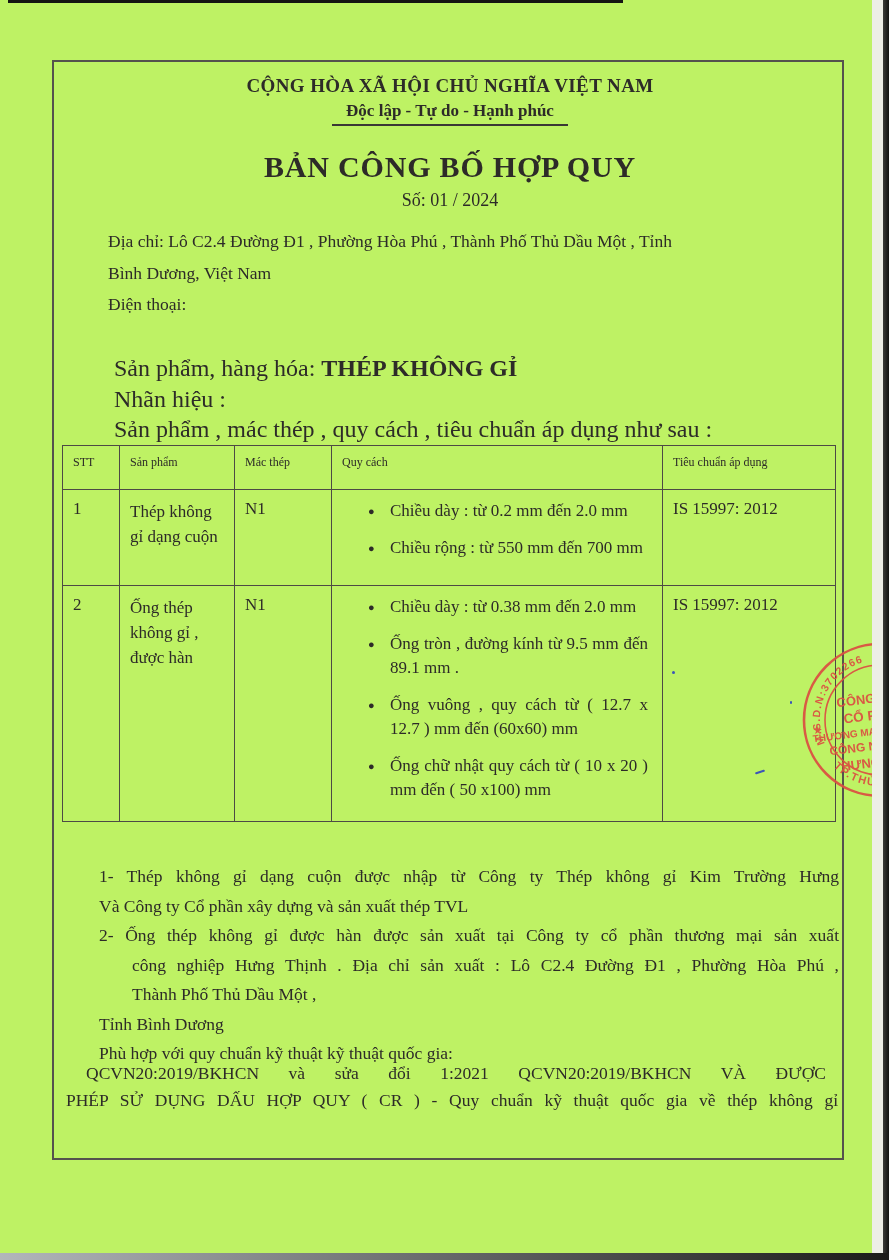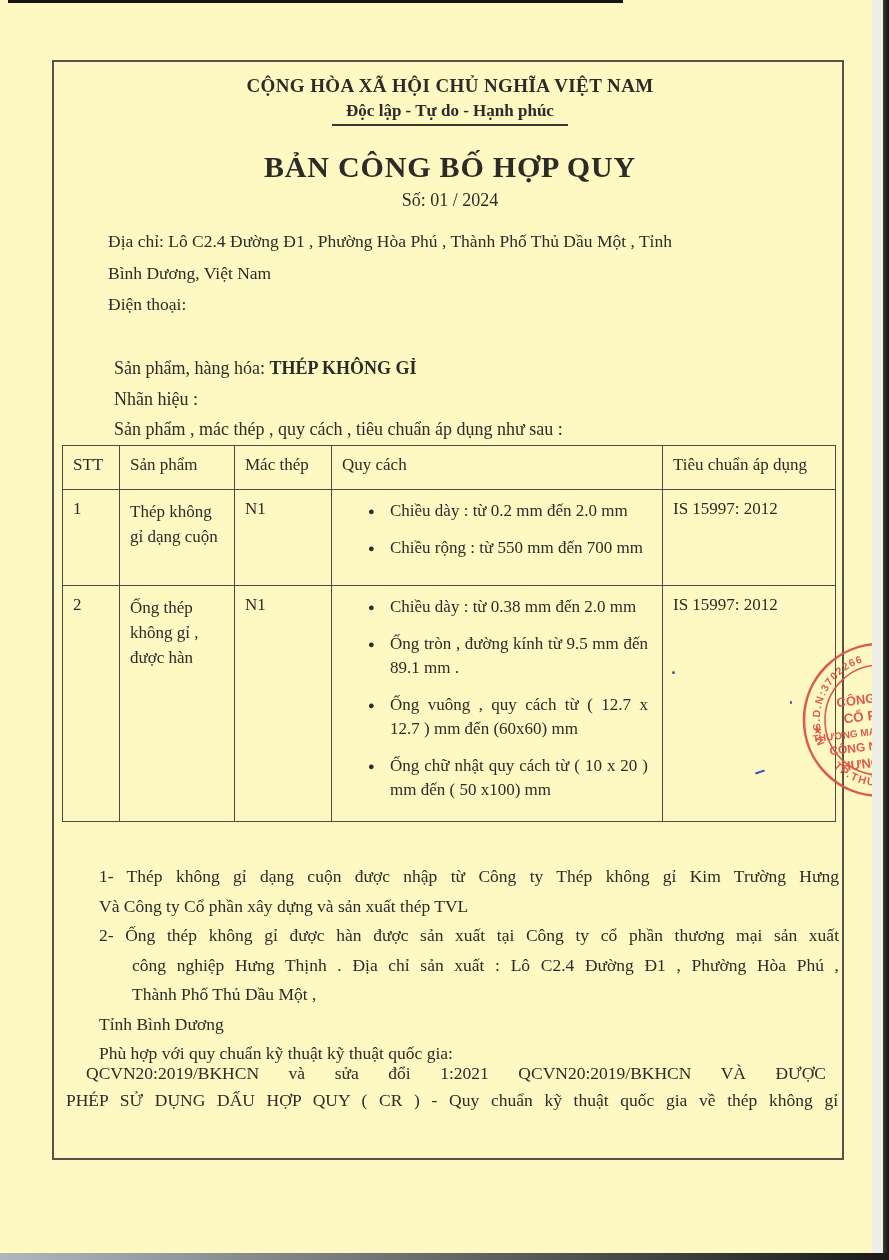--- a/index.html
+++ b/index.html
@@ -1,55 +1,55 @@
 <!DOCTYPE html>
 <html><head>
 <meta charset="utf-8">
 <style>
   html,body{margin:0;padding:0;background:#e8e8e6;}
   .page{
     position:relative;width:889px;height:1260px;
-    background:#fef9c3;overflow:hidden;
+    background:#bef264;overflow:hidden;
     font-family:"Liberation Serif","DejaVu Serif",serif;
     color:#2d2b28;
   }
   .abs{position:absolute;}
   
   .top-scan-line{left:8px;top:0;width:615px;height:3px;background:#151513;}
   .right-light-strip{left:872px;top:0;width:11px;height:1260px;background:#edeee6;}
   .right-black-bar{left:883px;top:0;width:6px;height:1260px;background:linear-gradient(to right,#3c3c39,#121210);}
   .bottom-black-bar{left:0;top:1253px;width:889px;height:7px;background:linear-gradient(to right,#b2b6bb,#1b1b19);}
   
   .frame{left:52px;top:60px;width:792px;height:1100px;border:2px solid #55524d;box-sizing:border-box;}
   
   .c-line{left:0;width:792px;text-align:center;}
   .national{top:13px;font-weight:bold;font-size:19px;letter-spacing:.4px;}
   .motto{top:39px;font-weight:bold;font-size:17px;}
   .motto span{display:inline-block;border-bottom:2px solid #3a3835;padding:0 14px 3px 14px;}
   .doc-title{top:88px;font-weight:bold;font-size:30px;letter-spacing:.8px;}
   .doc-number{top:128px;font-size:18px;}
   
   .info-a{left:54px;top:164px;width:692px;font-size:17.5px;line-height:31.5px;}
-  .info-b{left:60px;top:291px;width:692px;font-size:18px;line-height:30.5px;}
+  .info-b{left:60px;top:291px;width:692px;font-size:24px;line-height:30.5px;}
   .bold{font-weight:bold;}
   
   table.spec{
     position:absolute;left:8px;top:383px;width:773px;
     border-collapse:collapse;table-layout:fixed;
     font-size:17px;
   }
   table.spec th,table.spec td{
     border:1.7px solid #4d4a45;vertical-align:top;
     padding:9px 8px 6px 10px;font-weight:normal;text-align:left;
     box-sizing:border-box;overflow:hidden;
   }
   th.col-stt,td.cell-stt{text-align:center;padding-left:4px;padding-right:4px;}
   td.cell-mac{text-align:center;}
   td.cell-sp{text-align:justify;line-height:25px;padding-right:12px;}
-  tr.hdr th{height:44px;font-size:17px;}
+  tr.hdr th{height:44px;font-size:12px;}
   tr.r1{height:96px;} tr.r2{height:235px;}
   ul.qc{margin:0;padding:0 6px 0 26px;list-style:none;}
   ul.qc li{position:relative;margin:0 0 13px 0;line-height:24px;text-align:justify;padding-left:22px;}
   ul.qc .blt{position:absolute;left:0;top:0;font-size:11px;line-height:24px;}
   
   .notes{left:45px;top:800px;width:740px;font-size:17.5px;line-height:29.5px;}
   .jst{text-align:justify;text-align-last:justify;}
   .ind{padding-left:33px;}
   .qcvn{left:12px;top:998px;width:772px;font-size:17.5px;line-height:26.5px;}
   .qcvn .l1{margin-left:20px;width:740px;}

